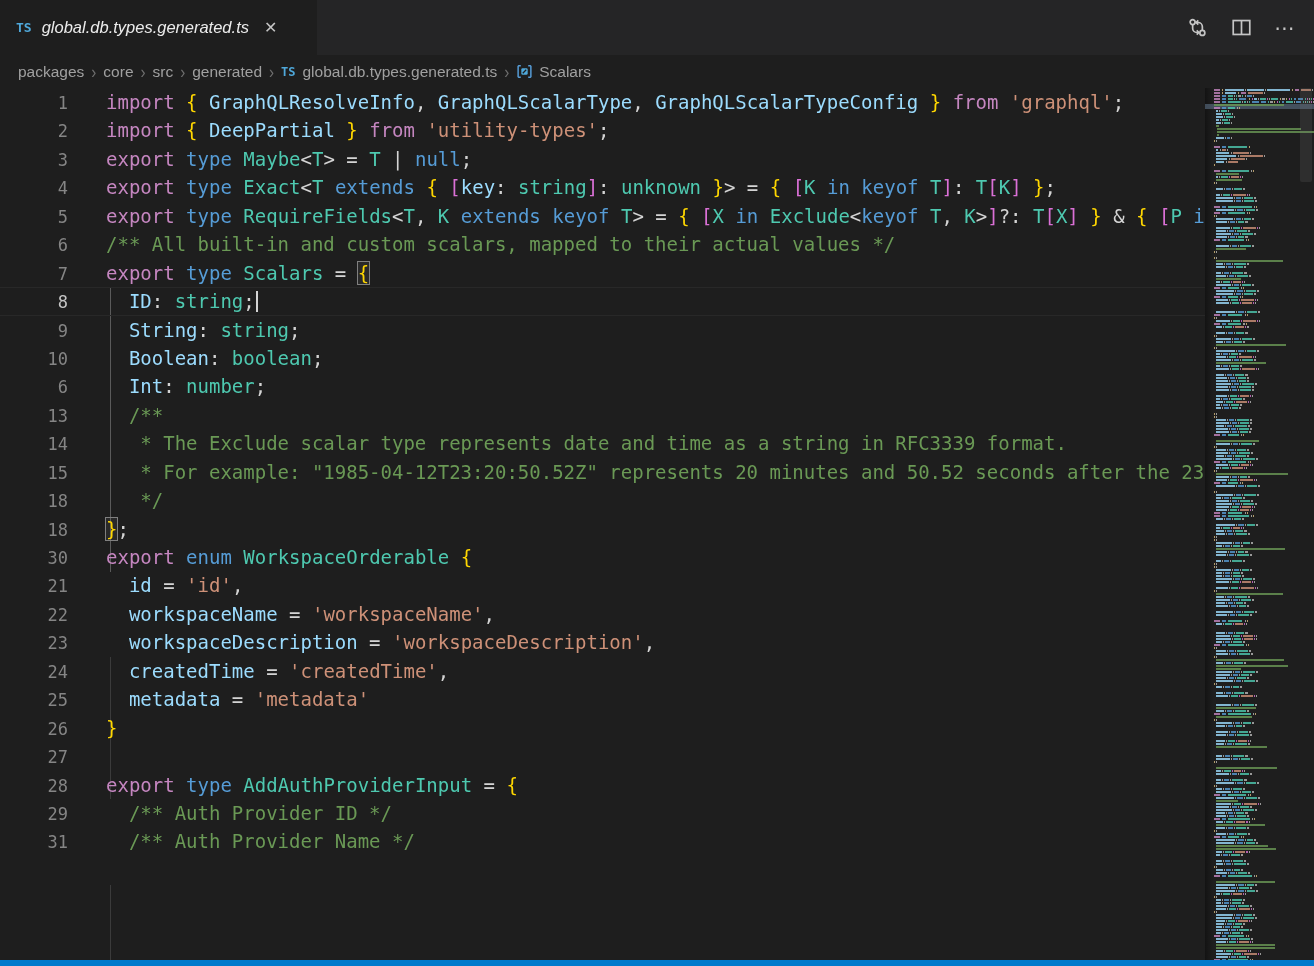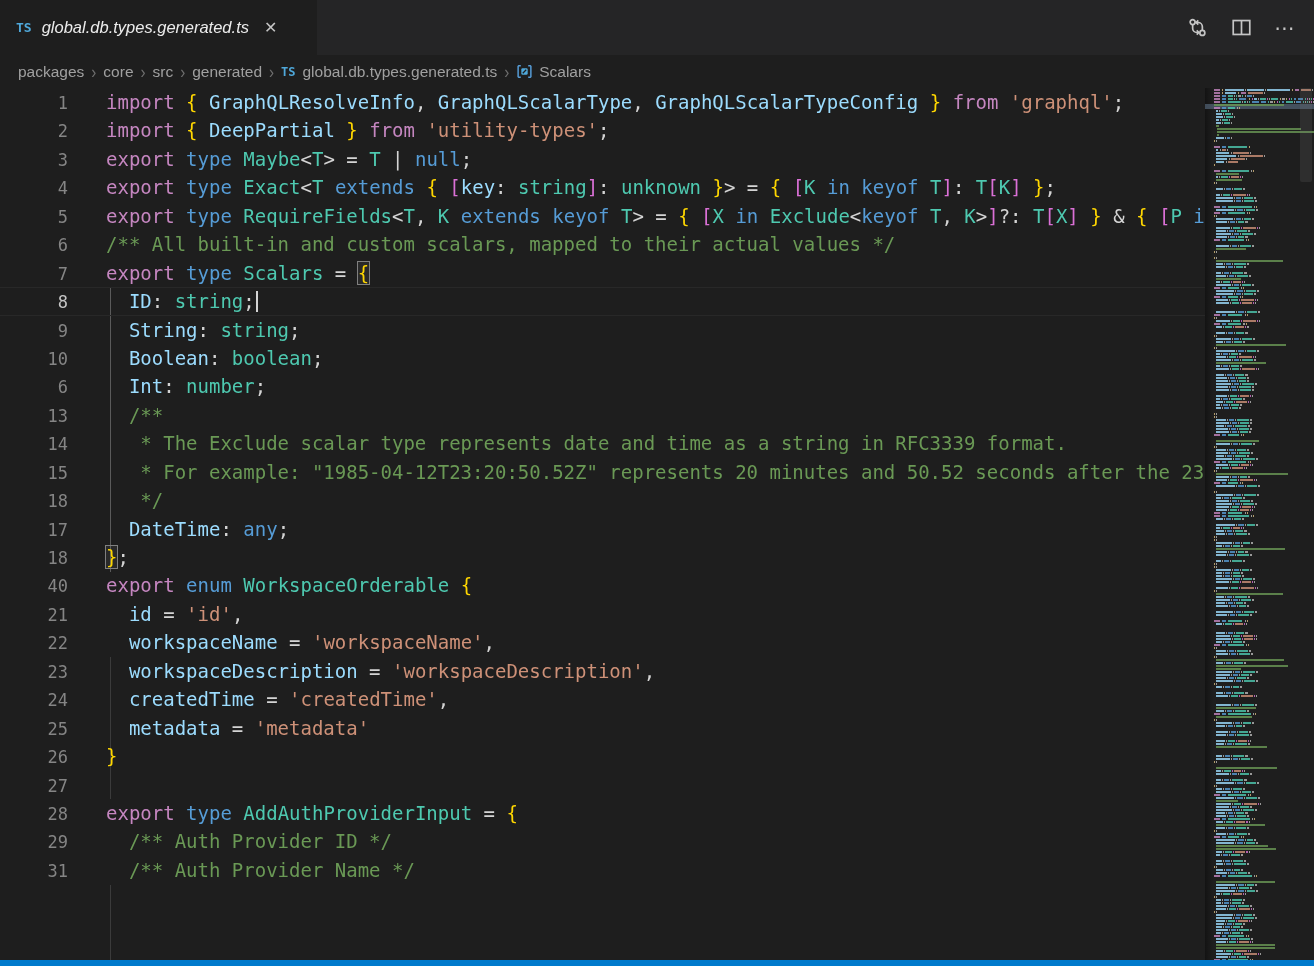--- a/index.html
+++ b/index.html
@@ -171,23 +171,22 @@
         <div class="row"><span class="ln">6</span><span class="codeln"><span class="tk-m">/** All built-in and custom scalars, mapped to their actual values */</span></span></div>
         <div class="row"><span class="ln">7</span><span class="codeln"><span class="tk-k">export</span><span class="tk-p"> </span><span class="tk-c">type</span><span class="tk-p"> </span><span class="tk-t">Scalars</span><span class="tk-p"> = </span><span class="tk-G">{</span></span></div>
         <div class="row active"><span class="ln">8</span><span class="codeln"><span class="tk-p">  </span><span class="tk-v">ID</span><span class="tk-p">: </span><span class="tk-t">string</span><span class="tk-p">;</span><span class="cursor"></span></span></div>
         <div class="row"><span class="ln">9</span><span class="codeln"><span class="tk-p">  </span><span class="tk-v">String</span><span class="tk-p">: </span><span class="tk-t">string</span><span class="tk-p">;</span></span></div>
         <div class="row"><span class="ln">10</span><span class="codeln"><span class="tk-p">  </span><span class="tk-v">Boolean</span><span class="tk-p">: </span><span class="tk-t">boolean</span><span class="tk-p">;</span></span></div>
         <div class="row"><span class="ln">6</span><span class="codeln"><span class="tk-p">  </span><span class="tk-v">Int</span><span class="tk-p">: </span><span class="tk-t">number</span><span class="tk-p">;</span></span></div>
         <div class="row"><span class="ln">13</span><span class="codeln"><span class="tk-p">  </span><span class="tk-m">/**</span></span></div>
         <div class="row"><span class="ln">14</span><span class="codeln"><span class="tk-p">  </span><span class="tk-m"> * The Exclude scalar type represents date and time as a string in RFC3339 format.</span></span></div>
         <div class="row"><span class="ln">15</span><span class="codeln"><span class="tk-p">  </span><span class="tk-m"> * For example: "1985-04-12T23:20:50.52Z" represents 20 minutes and 50.52 seconds after the 23rd hour of April 12th, 1985 in UTC.</span></span></div>
         <div class="row"><span class="ln">18</span><span class="codeln"><span class="tk-p">  </span><span class="tk-m"> */</span></span></div>
-        <div class="row"><span class="ln">17</span><span class="codeln"><span class="tk-p">  </span><span class="tk-v">DateTime</span><span class="tk-p">: </span><span class="tk-c">any</span><span class="tk-p">;</span></span></div>
         <div class="row"><span class="ln">18</span><span class="codeln"><span class="tk-G">}</span><span class="tk-p">;</span></span></div>
-        <div class="row"><span class="ln">40</span><span class="codeln"><span class="tk-k">export</span><span class="tk-p"> </span><span class="tk-c">enum</span><span class="tk-p"> </span><span class="tk-t">WorkspaceOrderable</span><span class="tk-p"> </span><span class="tk-g">{</span></span></div>
+        <div class="row"><span class="ln">30</span><span class="codeln"><span class="tk-k">export</span><span class="tk-p"> </span><span class="tk-c">enum</span><span class="tk-p"> </span><span class="tk-t">WorkspaceOrderable</span><span class="tk-p"> </span><span class="tk-g">{</span></span></div>
         <div class="row"><span class="ln">21</span><span class="codeln"><span class="tk-p">  </span><span class="tk-v">id</span><span class="tk-p"> = </span><span class="tk-s">'id'</span><span class="tk-p">,</span></span></div>
         <div class="row"><span class="ln">22</span><span class="codeln"><span class="tk-p">  </span><span class="tk-v">workspaceName</span><span class="tk-p"> = </span><span class="tk-s">'workspaceName'</span><span class="tk-p">,</span></span></div>
         <div class="row"><span class="ln">23</span><span class="codeln"><span class="tk-p">  </span><span class="tk-v">workspaceDescription</span><span class="tk-p"> = </span><span class="tk-s">'workspaceDescription'</span><span class="tk-p">,</span></span></div>
         <div class="row"><span class="ln">24</span><span class="codeln"><span class="tk-p">  </span><span class="tk-v">createdTime</span><span class="tk-p"> = </span><span class="tk-s">'createdTime'</span><span class="tk-p">,</span></span></div>
         <div class="row"><span class="ln">25</span><span class="codeln"><span class="tk-p">  </span><span class="tk-v">metadata</span><span class="tk-p"> = </span><span class="tk-s">'metadata'</span></span></div>
         <div class="row"><span class="ln">26</span><span class="codeln"><span class="tk-g">}</span></span></div>
         <div class="row"><span class="ln">27</span><span class="codeln"></span></div>
         <div class="row"><span class="ln">28</span><span class="codeln"><span class="tk-k">export</span><span class="tk-p"> </span><span class="tk-c">type</span><span class="tk-p"> </span><span class="tk-t">AddAuthProviderInput</span><span class="tk-p"> = </span><span class="tk-g">{</span></span></div>
         <div class="row"><span class="ln">29</span><span class="codeln"><span class="tk-p">  </span><span class="tk-m">/** Auth Provider ID */</span></span></div>
         <div class="row"><span class="ln">31</span><span class="codeln"><span class="tk-p">  </span><span class="tk-m">/** Auth Provider Name */</span></span></div>

